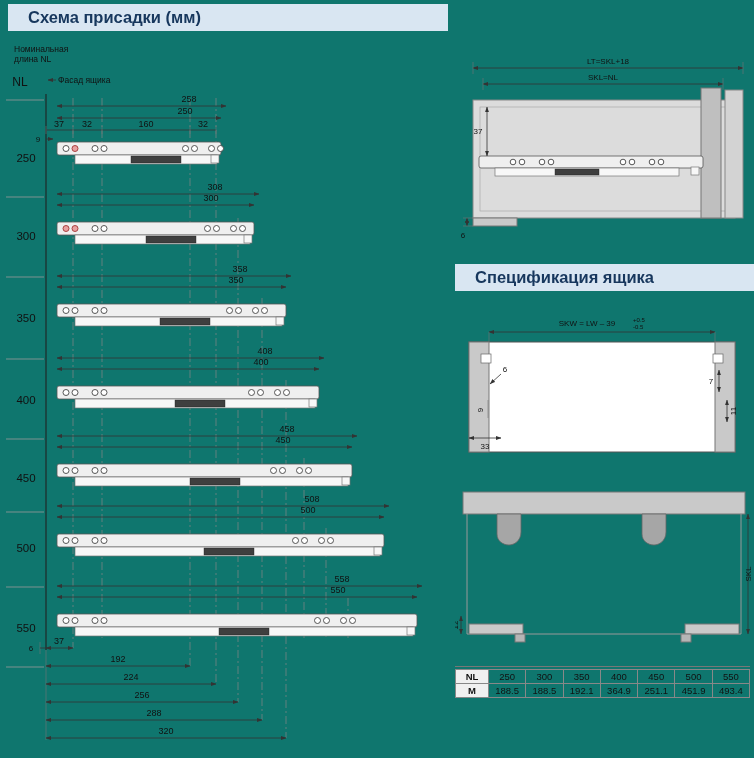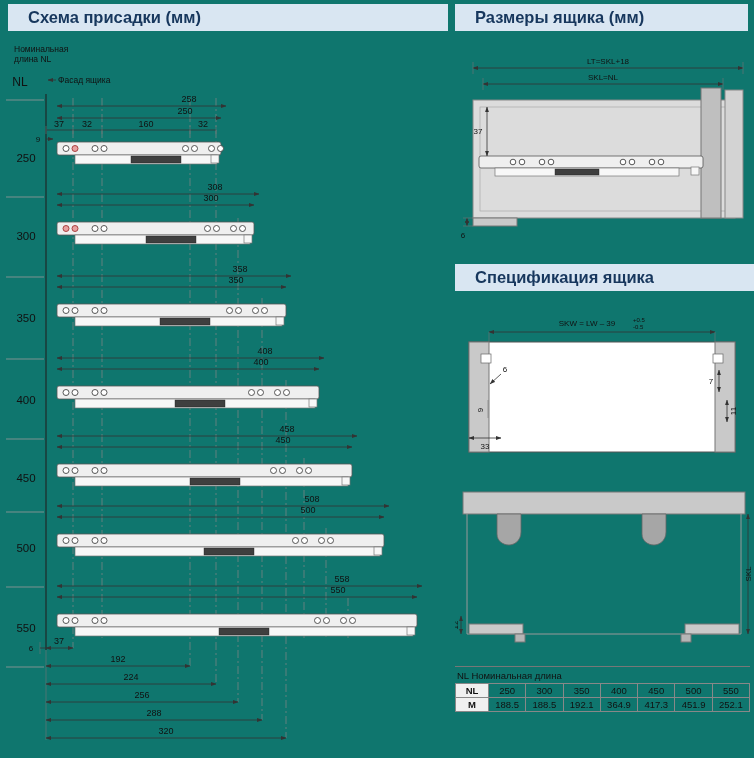--- a/index.html
+++ b/index.html
@@ -38,21 +38,20 @@
   table{border-collapse:collapse;width:100%;}
   td{border:1px solid #888;font-size:9.5px;text-align:center;padding:1px 0;color:#111;}
   td.lab{font-weight:bold;width:32px;background:#f0f0f0;}
 </style>
 </head>
 <body>
 
 <div id="page">
 
   <div class="hdr" style="left:8px;top:4px;width:440px;">Схема присадки (мм)</div>
-  <div class="hdr" style="left:455px;top:4px;width:293px;">Размеры ящика (мм)</div>
   <div class="hdr" style="left:455px;top:264px;width:303px;">Спецификация ящика</div>
 
   <svg style="left:0;top:38px;" width="450" height="720" viewBox="0 0 450 720">
     <defs>
       <marker id="aL" orient="auto-start-reverse" markerWidth="7" markerHeight="5" refX="6.5" refY="2.5">
           <path d="M0,0L7,2.5L0,5z" fill="#333"></path>
         </marker>
     </defs>
 
     <text class="cap" x="14" y="14">Номинальная</text>
@@ -357,40 +356,39 @@
     <rect x="226" y="168" width="10" height="8" fill="#b5b5b5" stroke="#777"></rect>
 
     <line class="dim" x1="293" y1="48" x2="293" y2="168" marker-start="url(#aF)" marker-end="url(#aF)"></line>
     <text class="sm" x="296" y="108" transform="rotate(-90 296 108)">SKL</text>
 
     <line class="dim" x1="6" y1="150" x2="6" y2="168" marker-start="url(#aF)" marker-end="url(#aF)"></line>
     <text class="sm" x="3" y="159" transform="rotate(-90 3 159)">12</text>
   </svg>
 
   <div class="tblwrap">
-    <div class="tbltitle">NL Номинальная длина</div>
     <table>
       <tbody>
           <tr>
         <td class="lab">NL</td>
         <td>250</td>
         <td>300</td>
         <td>350</td>
         <td>400</td>
         <td>450</td>
         <td>500</td>
         <td>550</td>
       </tr>
       <tr>
         <td class="lab">M</td>
         <td>188.5</td>
         <td>188.5</td>
         <td>192.1</td>
         <td>364.9</td>
-        <td>417.3</td>
+        <td>251.1</td>
         <td>451.9</td>
-        <td>252.1</td>
+        <td>493.4</td>
       </tr>
     </tbody>
       </table>
   </div>
 
 </div>
 
 </body></html>

